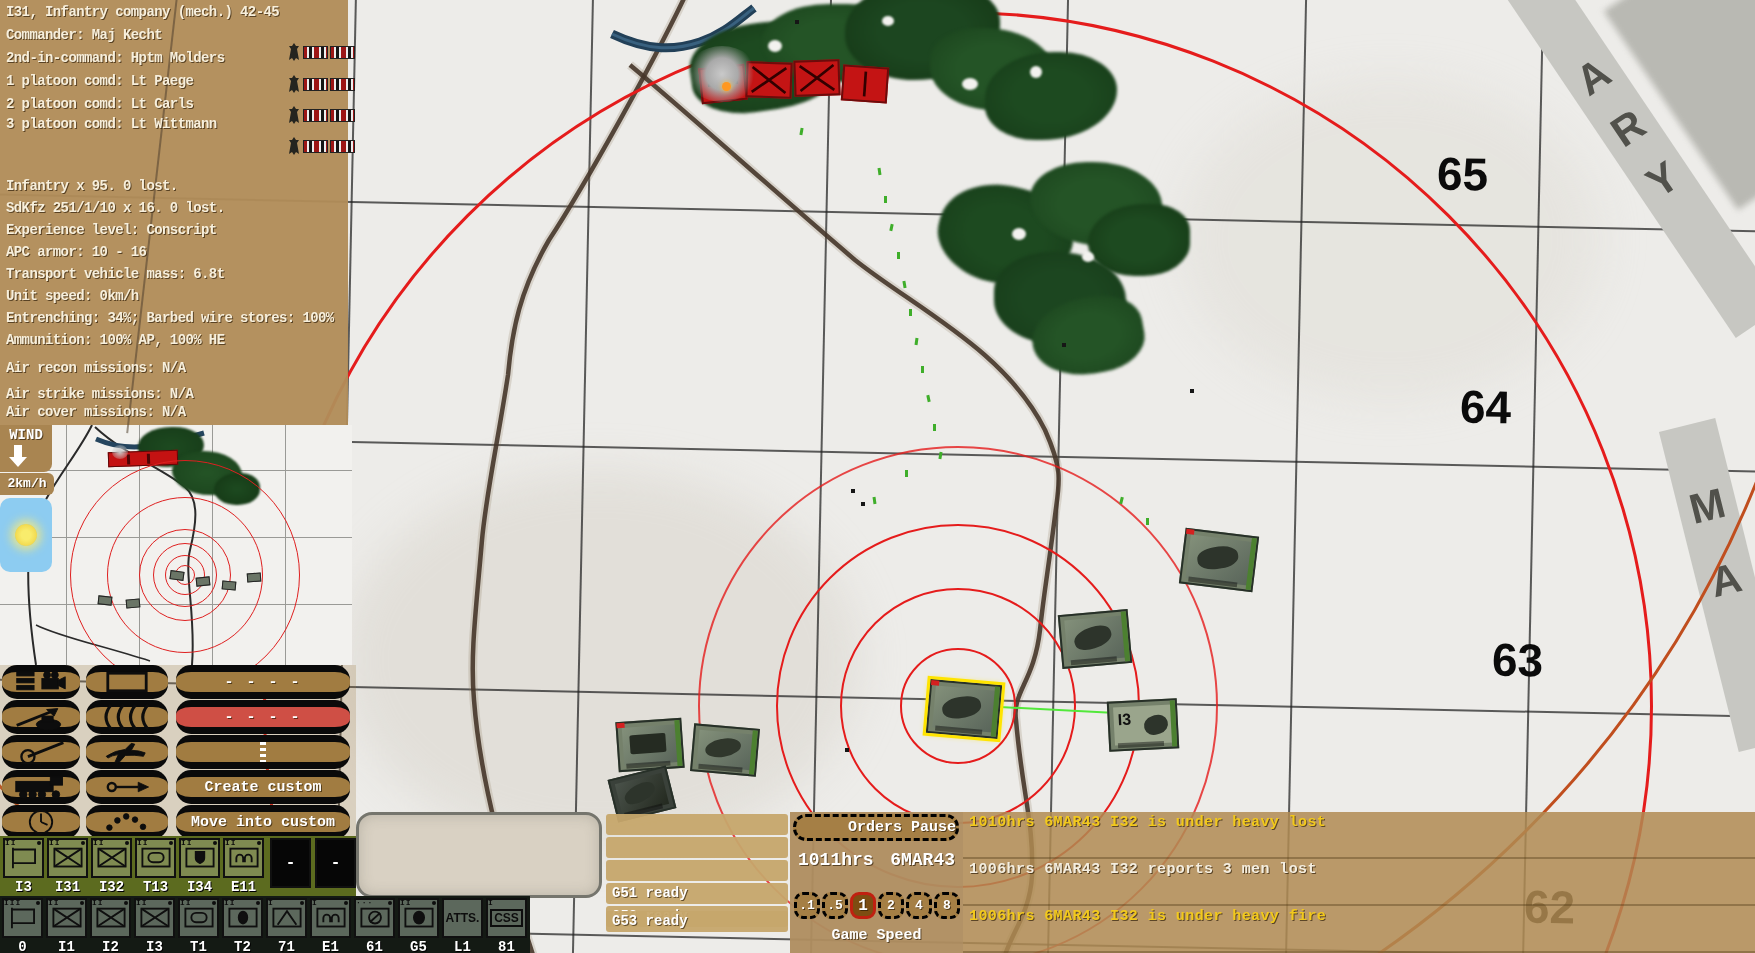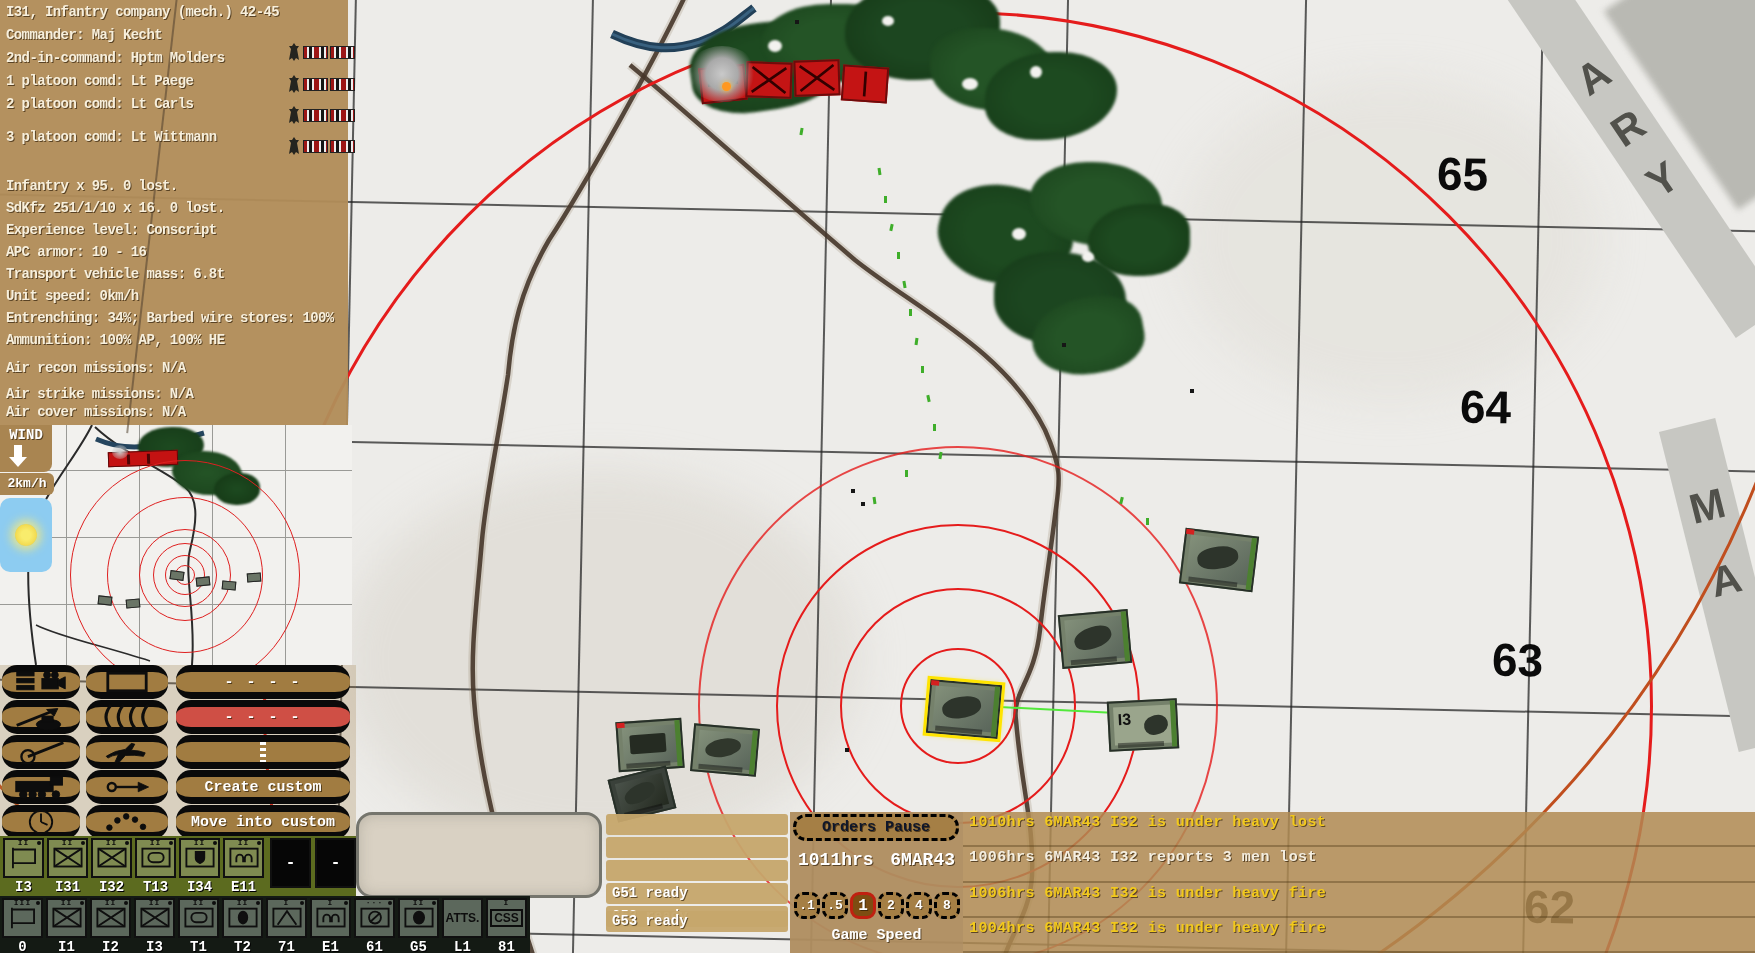--- a/index.html
+++ b/index.html
@@ -77,36 +77,36 @@
   .vdots{width:6px;height:20px;background:repeating-linear-gradient(#fff 0 3px,transparent 3px 6px)}
 
   
   #oliverow{position:absolute;left:0;top:836px;width:356px;height:61px;background:#5c6b1f;z-index:30}
   #grayrow{position:absolute;left:0;top:896px;width:530px;height:57px;background:#141a14;z-index:30}
   .ub{position:absolute;top:2px;width:41px;cursor:pointer}
   .face{position:relative;width:41px;height:40px;border:2px solid #101010;display:flex;align-items:center;justify-content:center}
   .face.olive{background:#7f8b51}
   .face.gray{background:#5c685c}
   .face.black{background:#060606;color:#fff;font-size:16px}
-  .face .ech{position:absolute;top:-1px;left:0;right:0;text-align:center;font-size:8px;color:#0d0d0d;letter-spacing:1px;line-height:8px}
+  .face .ech{position:absolute;top:-1px;left:0;right:0;text-align:left;font-size:8px;color:#0d0d0d;letter-spacing:1px;line-height:8px}
   .face .udot2{position:absolute;top:1px;right:1px;width:4px;height:4px;border-radius:50%;background:#0d0d0d}
   .face svg{width:34px;height:24px;stroke:#0f0f0f;fill:none;stroke-width:2.2}
   .face .ftext{font-size:12px;color:#0d0d0d;font-family:"Liberation Sans",sans-serif;font-weight:bold}
   .face .ftext.boxed{border:2px solid #0d0d0d;padding:0 2px}
   .ulbl2{display:block;margin-top:1px;text-align:center;font-size:14px;color:#fff;text-shadow:1px 1px 0 #000}
 
   
   #beigebox{position:absolute;left:356px;top:812px;width:246px;height:86px;background:#d9d1c3;
     border:3px solid #75756d;border-radius:16px;z-index:29;box-shadow:inset 0 0 14px rgba(90,90,80,.25)}
   #statusbars{position:absolute;left:606px;top:812px;width:182px;height:141px;z-index:30}
   .sbar{position:absolute;left:0;width:182px;height:21px;background:rgba(198,166,108,.95);border-radius:3px;
     color:#fff;font-size:14px;line-height:21px;padding-left:6px}
   #timepanel{position:absolute;left:790px;top:812px;width:173px;height:141px;background:rgba(175,142,96,.96);z-index:30}
   #orders{position:absolute;left:3px;top:2px;width:166px;height:27px;background:#a57f45;border:3px dashed #000;
-    border-radius:13px;color:#0f172a;font-size:15px;display:flex;align-items:center;justify-content:center}
+    border-radius:13px;color:#ffffff;font-size:15px;display:flex;align-items:center;justify-content:flex-end}
   #timerow{position:absolute;left:0;top:38px;width:173px;display:flex;justify-content:space-between;padding:0 8px;
     color:#fff;font-size:18px}
   #speedrow{position:absolute;left:4px;top:80px;display:flex;gap:2px}
   .spd{width:26px;height:27px;background:#a57f45;border:3px dashed #000;border-radius:9px;color:#fff;
     font-size:13px;display:flex;align-items:center;justify-content:center}
   .spd.on{background:#7d4d12;border:3px solid #c02010;font-size:16px}
   #gsl{position:absolute;left:0;top:115px;width:173px;text-align:center;color:#fff;font-size:15px}
 
   
   #log{position:absolute;left:963px;top:812px;width:792px;height:141px;z-index:30;display:flex;flex-direction:column}
@@ -286,21 +286,21 @@
     <div class="gnum" style="left:1524px;top:880px">62</div>
   </div>
 
   <div id="infopanel">
     <div class="roadline"></div>
     <div class="il ts" style="top:4px">I31, Infantry company (mech.) 42-45</div>
     <div class="il ts" style="top:27px">Commander: Maj Kecht</div>
     <div class="il ts" style="top:50px">2nd-in-command: Hptm Molders</div>
     <div class="il ts" style="top:73px">1 platoon comd: Lt Paege</div>
     <div class="il ts" style="top:96px">2 platoon comd: Lt Carls</div>
-    <div class="il ts" style="top:129px">3 platoon comd: Lt Wittmann</div>
+    <div class="il ts" style="top:116px">3 platoon comd: Lt Wittmann</div>
 
     <div class="il ts" style="top:178px">Infantry x 95. 0 lost.</div>
     <div class="il ts" style="top:200px">SdKfz 251/1/10 x 16. 0 lost.</div>
     <div class="il ts" style="top:222px">Experience level: Conscript</div>
     <div class="il ts" style="top:244px">APC armor: 10 - 16</div>
     <div class="il ts" style="top:266px">Transport vehicle mass: 6.8t</div>
     <div class="il ts" style="top:288px">Unit speed: 0km/h</div>
     <div class="il ts" style="top:310px">Entrenching: 34%;  Barbed wire stores: 100%</div>
     <div class="il ts" style="top:332px">Ammunition: 100% AP, 100% HE</div>
 
@@ -707,16 +707,15 @@
       <div class="spd ts off">4</div>
       <div class="spd ts off">8</div>
     </div>
     <div id="gsl" class="ts">Game Speed</div>
   </div>
 
   <div id="log">
     <div class="lrow ts yellow">1010hrs 6MAR43 I32 is under heavy lost</div>
     <div class="lrow ts white">1006hrs 6MAR43 I32 reports 3 men lost</div>
     <div class="lrow ts yellow">1006hrs 6MAR43 I32 is under heavy fire</div>
-    <div class="lrow ts yellow">1004hrs 6MAR43 I32 is under heavy fire</div>
   </div>
 
 </div>
 
 </body></html>

